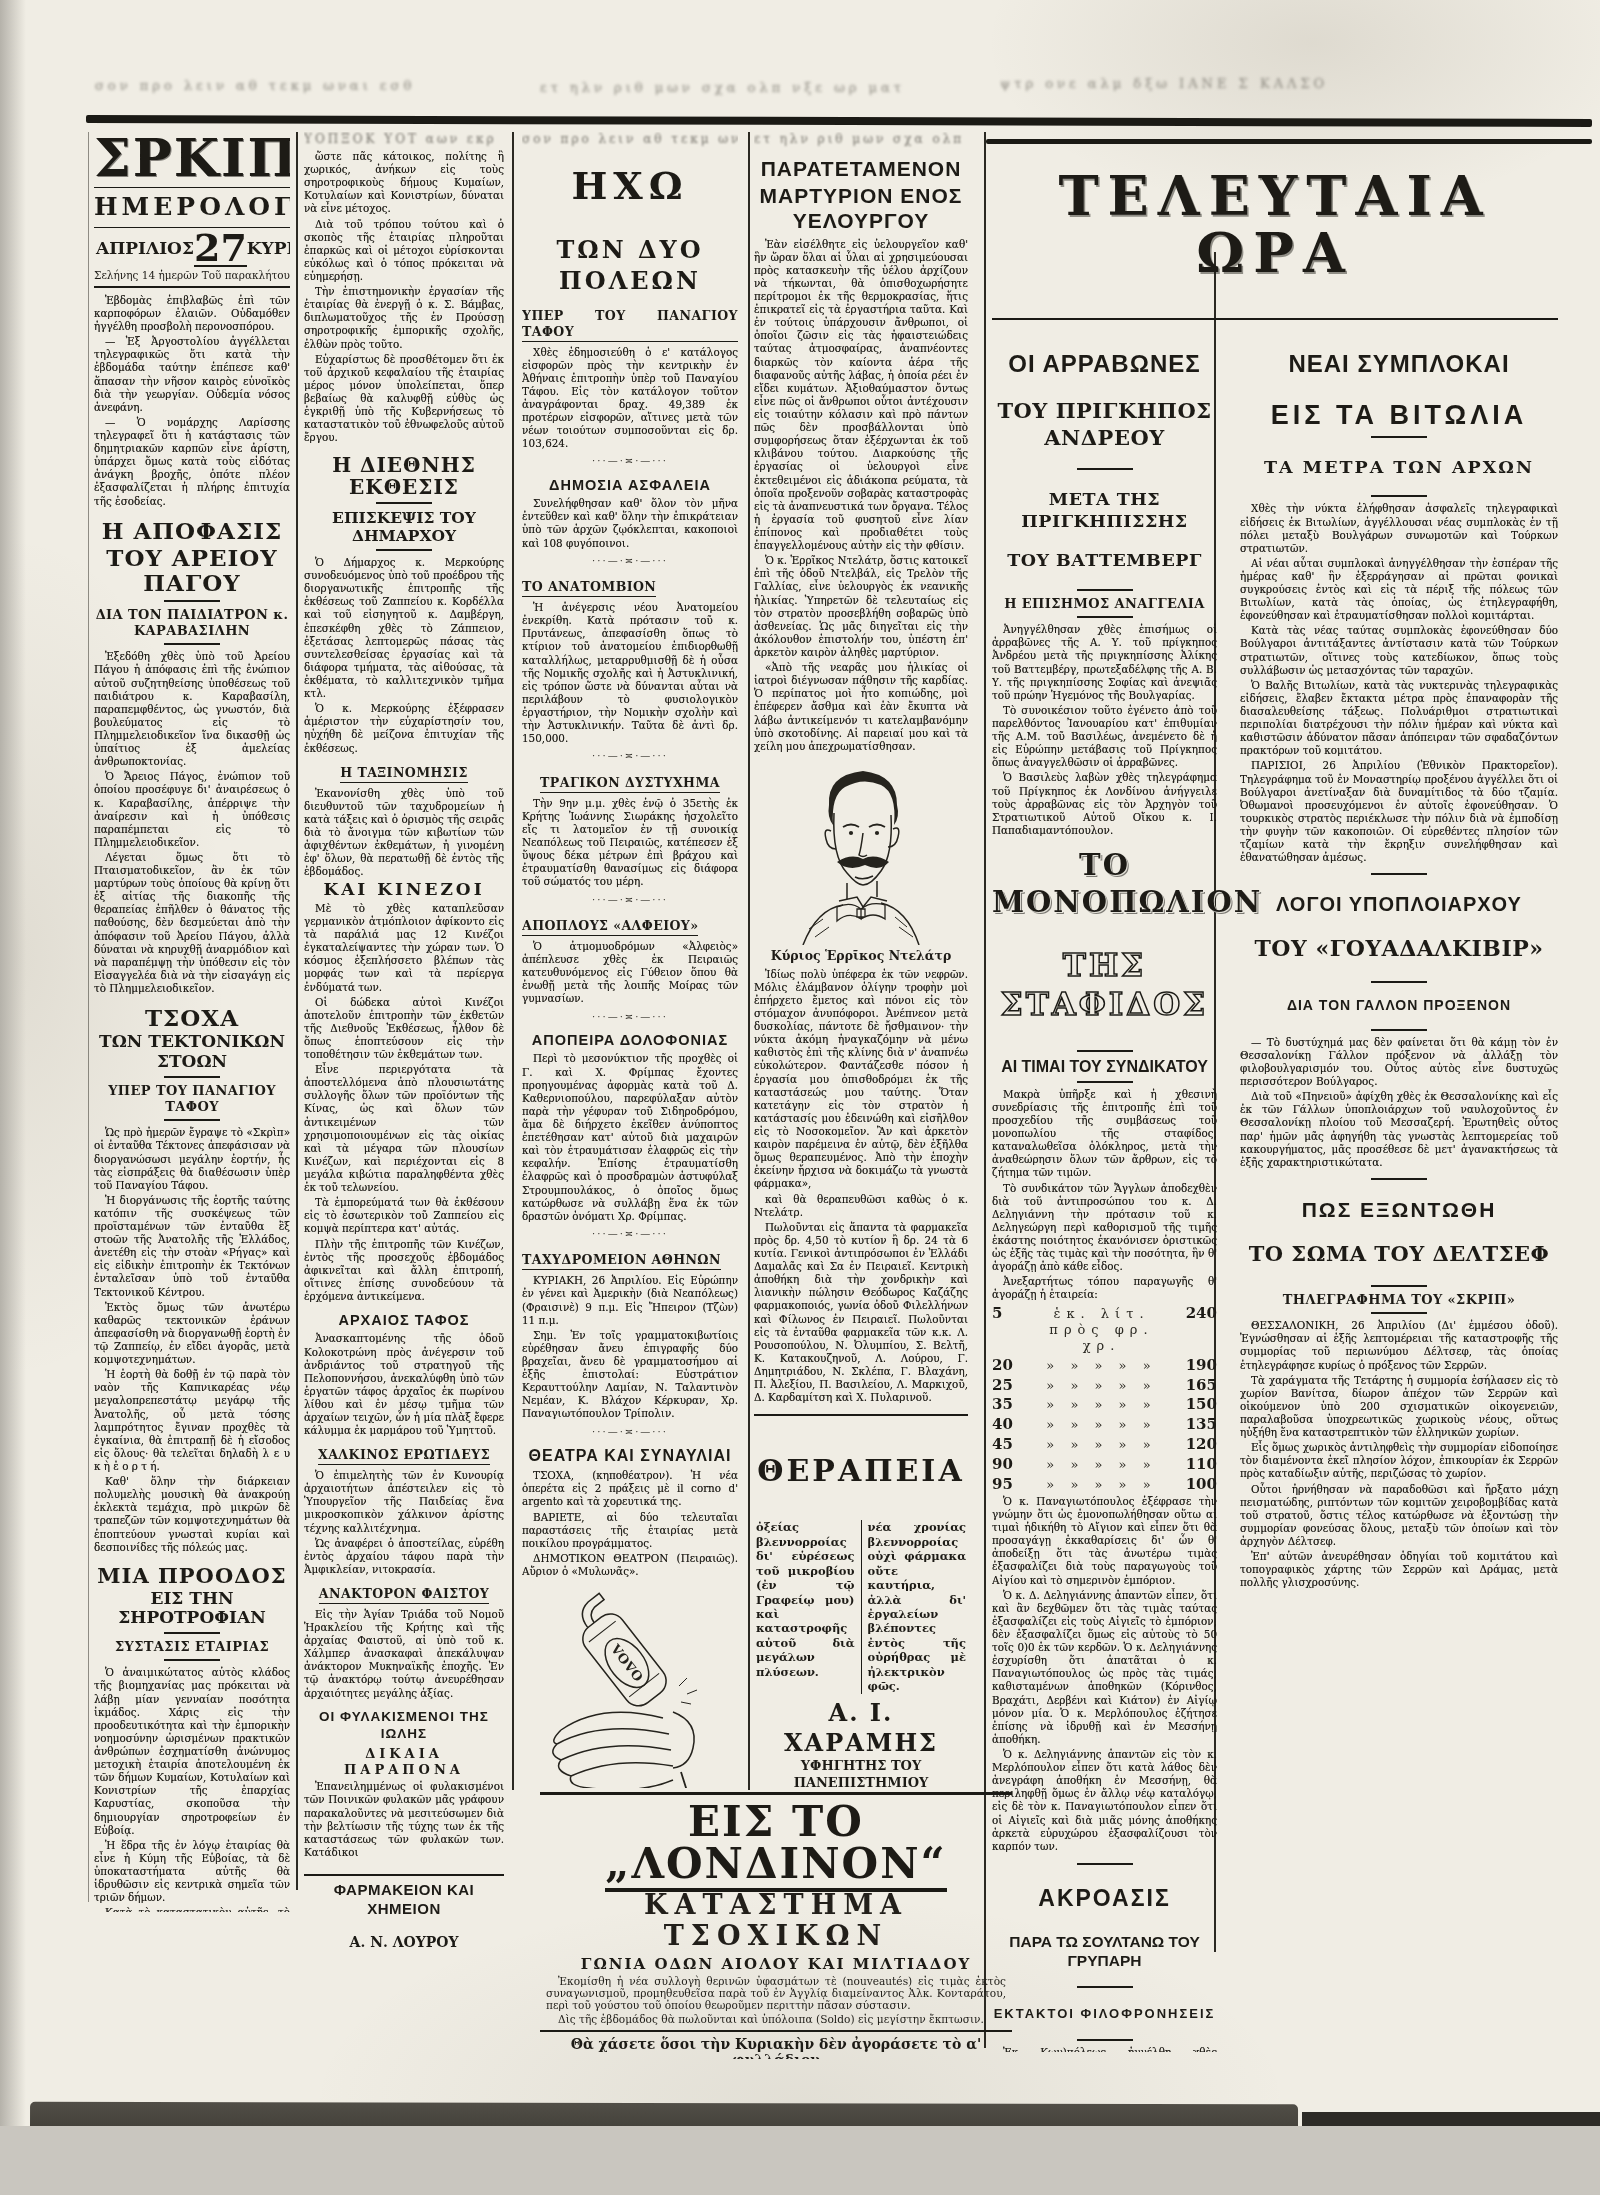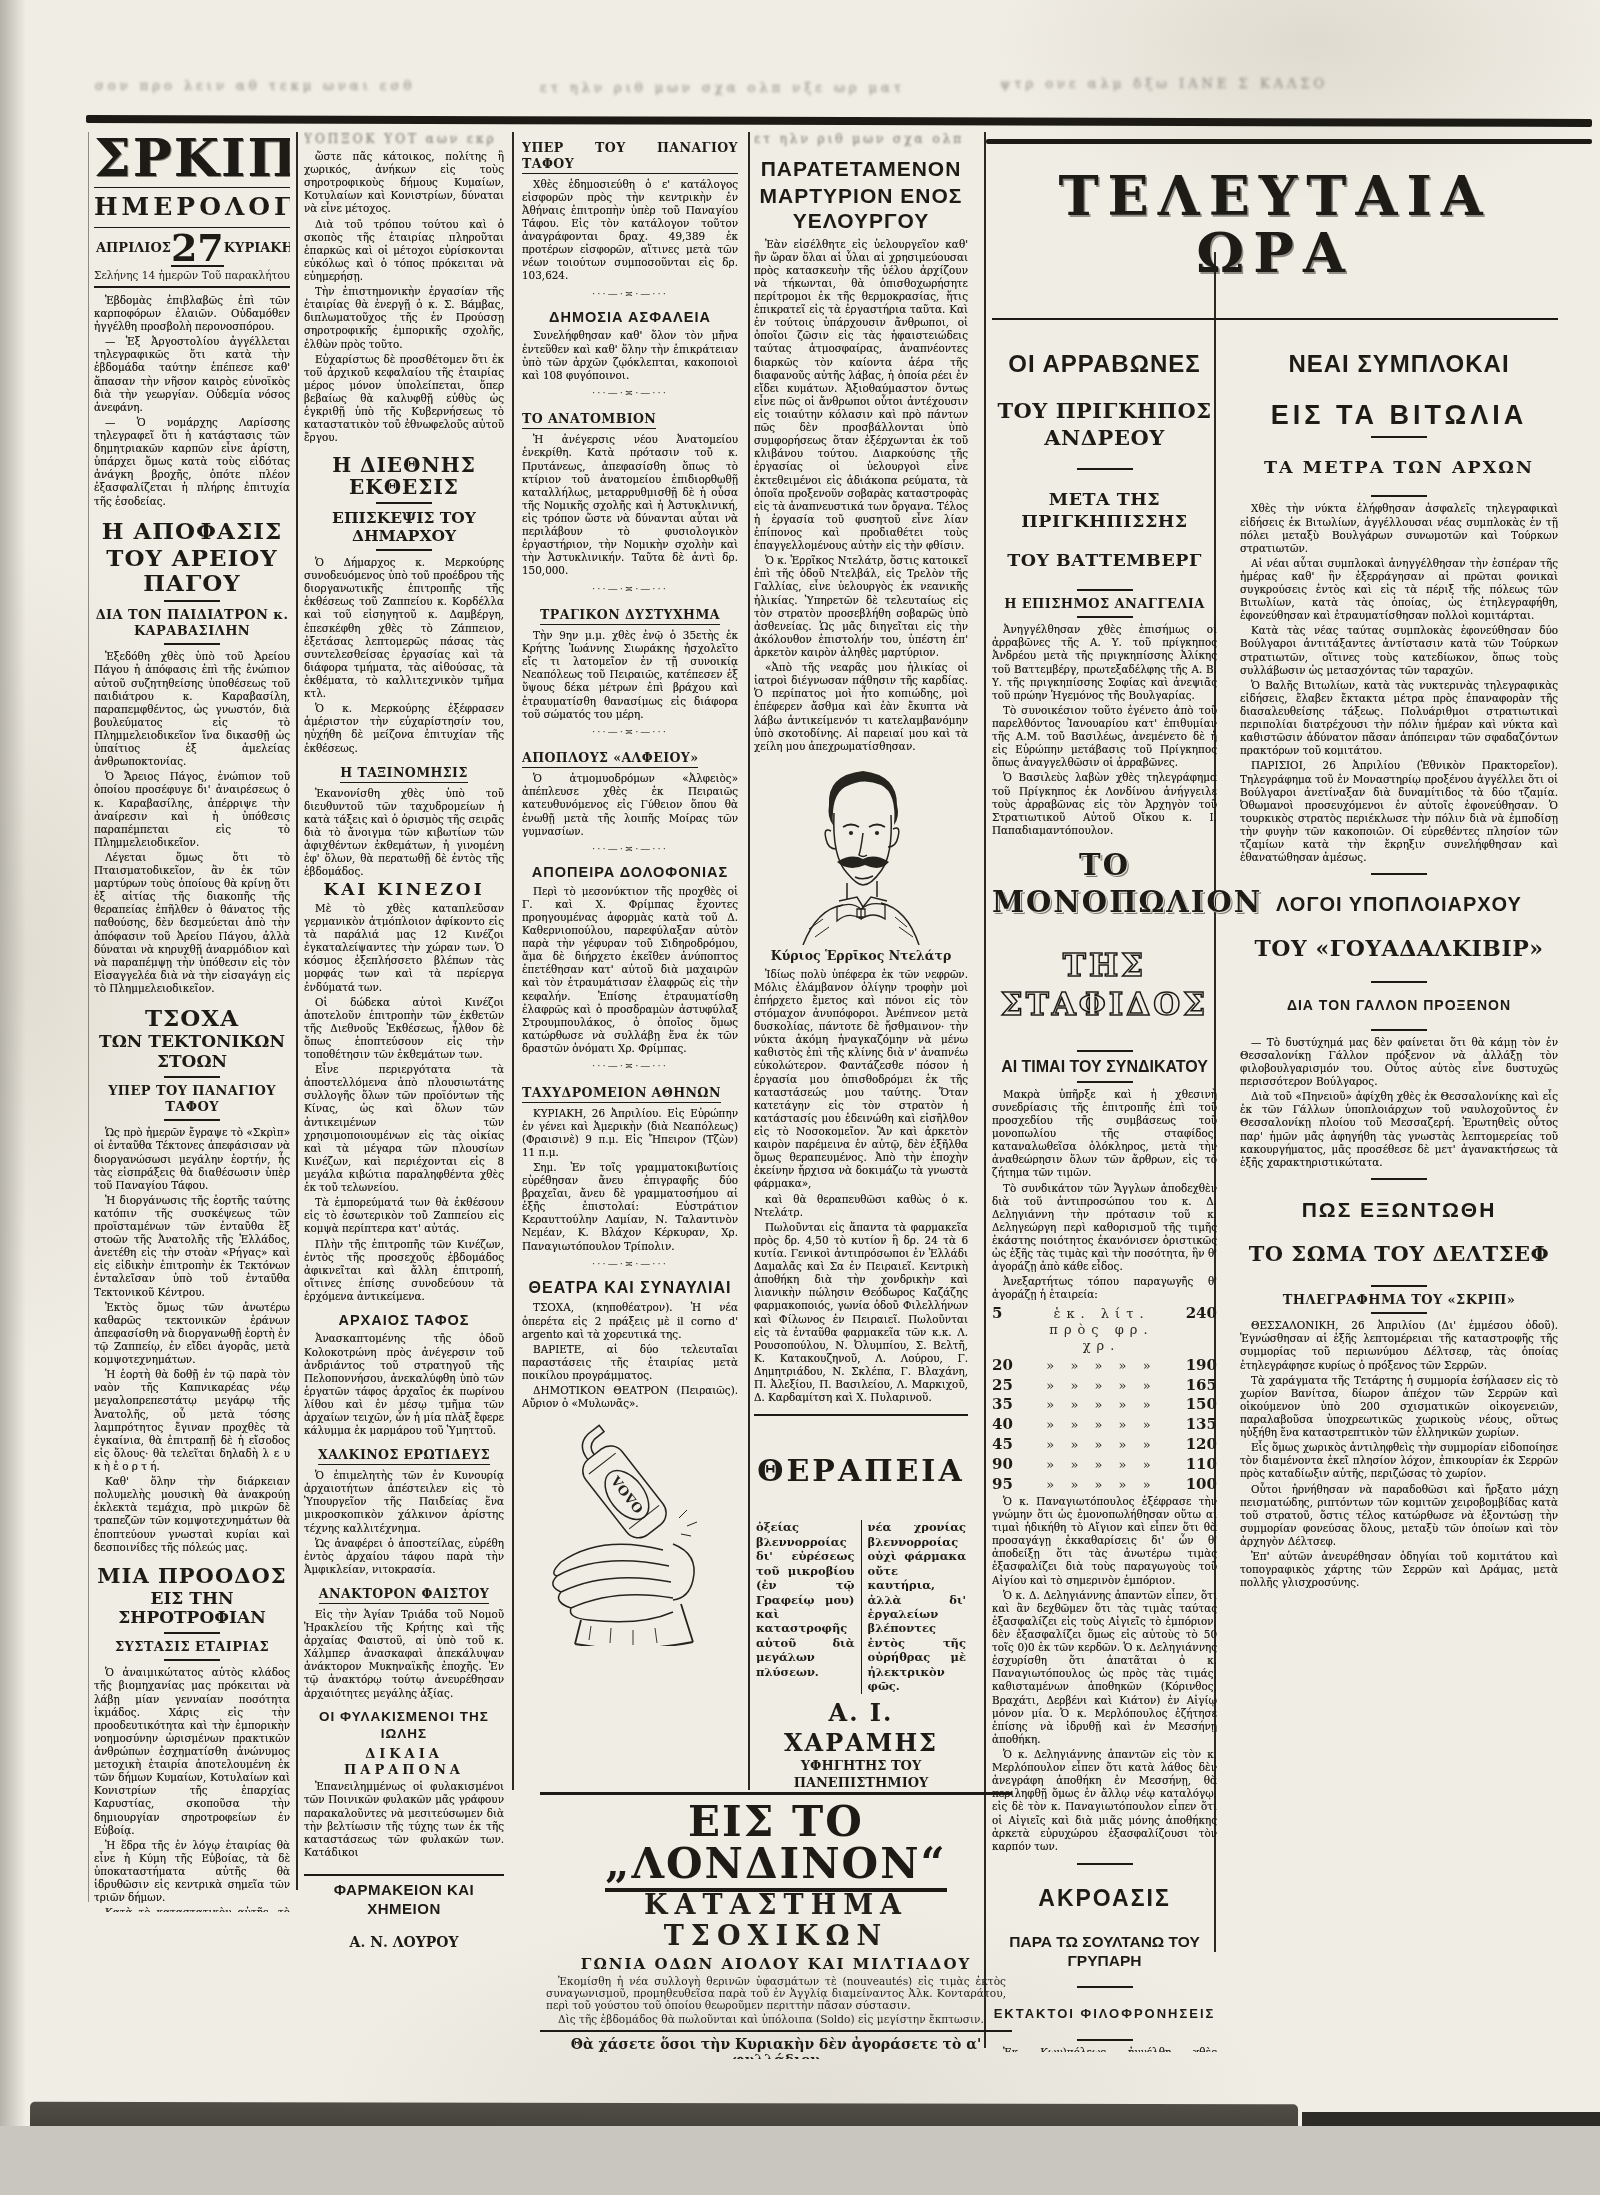--- a/index.html
+++ b/index.html
@@ -27,21 +27,21 @@
   .hmid{font-family:"Liberation Sans",sans-serif;font-weight:700;font-size:14.5px;text-align:center;letter-spacing:1px;margin:8px 0 3px;text-indent:0;}
   .hsans{font-family:"Liberation Sans",sans-serif;font-weight:700;text-align:center;text-indent:0;}
   .center{text-align:center;text-indent:0;}
   .smudge{color:#77746c;filter:blur(1.3px);font-size:12px;letter-spacing:3px;white-space:nowrap;overflow:hidden;height:18px;text-indent:0;text-align:center;}
   .scr{position:absolute;color:#8a877e;filter:blur(1.6px);font-size:13px;letter-spacing:4px;white-space:nowrap;overflow:hidden;height:30px;}
   
   #mast{border-bottom:2px solid #1b1a15;padding-bottom:4px;margin-bottom:6px;}
   #mast .title{font-size:52px;font-weight:900;letter-spacing:2px;line-height:1;text-align:center;text-shadow:1px 1px 0 rgba(27,26,21,.5);}
   #mast .sub{font-size:25px;font-weight:700;letter-spacing:4px;text-align:center;margin-top:3px;border-top:1.6px solid #1b1a15;padding-top:3px;}
   #mast .daterow{display:flex;align-items:center;justify-content:space-between;margin-top:4px;border-top:1.6px solid #1b1a15;padding:3px 2px 0;}
-  #mast .daterow .m,#mast .daterow .w{font-size:13px;font-weight:700;}
+  #mast .daterow .m,#mast .daterow .w{font-size:17px;font-weight:700;}
   #mast .daterow .d{font-size:38px;font-weight:900;line-height:.9;border-bottom:2px solid #1b1a15;}
   #mast .small2{display:flex;justify-content:space-between;font-size:10.5px;margin-top:2px;}
   
   .echoT1{font-size:38px;font-weight:900;letter-spacing:6px;text-align:center;text-indent:0;margin-top:12px;}
   .echoT2{font-size:24px;font-weight:700;letter-spacing:3px;text-align:center;text-indent:0;margin-bottom:4px;}
   
   .martT{font-family:"Liberation Sans",sans-serif;font-weight:700;font-size:21px;line-height:1.2;text-align:center;letter-spacing:1px;text-indent:0;margin:6px 0 4px;}
   
   #lh .banner{font-size:54px;font-weight:900;letter-spacing:9px;text-align:center;line-height:1.05;text-shadow:1.5px 1.5px 0 rgba(27,26,21,.45);}
   #lh .lhcols{display:flex;margin-top:10px;}
@@ -234,20 +234,25 @@
     </article>
 
     <article>
       <h3 class="pharm-t">ΦΑΡΜΑΚΕΙΟΝ ΚΑΙ ΧΗΜΕΙΟΝ</h3>
       <h3 class="pharm-s" style="font-size:14px;">Α. Ν. ΛΟΥΡΟΥ</h3>
 
     </article>
   </section>
 
   <section class="col" style="left:522px;width:216px;height:1656px;">
+    <header>
+      <div class="smudge">σον προ λειν αθ τεκμ ωναι εσθ</div>
+      <h1 class="echoT1">ΗΧΩ</h1>
+      <h2 class="echoT2">ΤΩΝ ΔΥΟ ΠΟΛΕΩΝ</h2>
+    </header>
 
     <article>
       <div><span class="hline">ΥΠΕΡ ΤΟΥ ΠΑΝΑΓΙΟΥ ΤΑΦΟΥ</span></div>
       <div>
           <p>Χθὲς ἐδημοσιεύθη ὁ ε' κατάλογος εἰσφορῶν πρὸς τὴν κεντρικὴν ἐν Ἀθήναις ἐπιτροπὴν ὑπὲρ τοῦ Παναγίου Τάφου. Εἰς τὸν κατάλογον τοῦτον ἀναγράφονται δραχ. 49,389 ἐκ προτέρων εἰσφορῶν, αἵτινες μετὰ τῶν νέων τοιούτων συμποσοῦνται εἰς δρ. 103,624.</p>
         </div>
     </article>
     <div class="orn">···—·≍·—···</div>
 
     <article>

